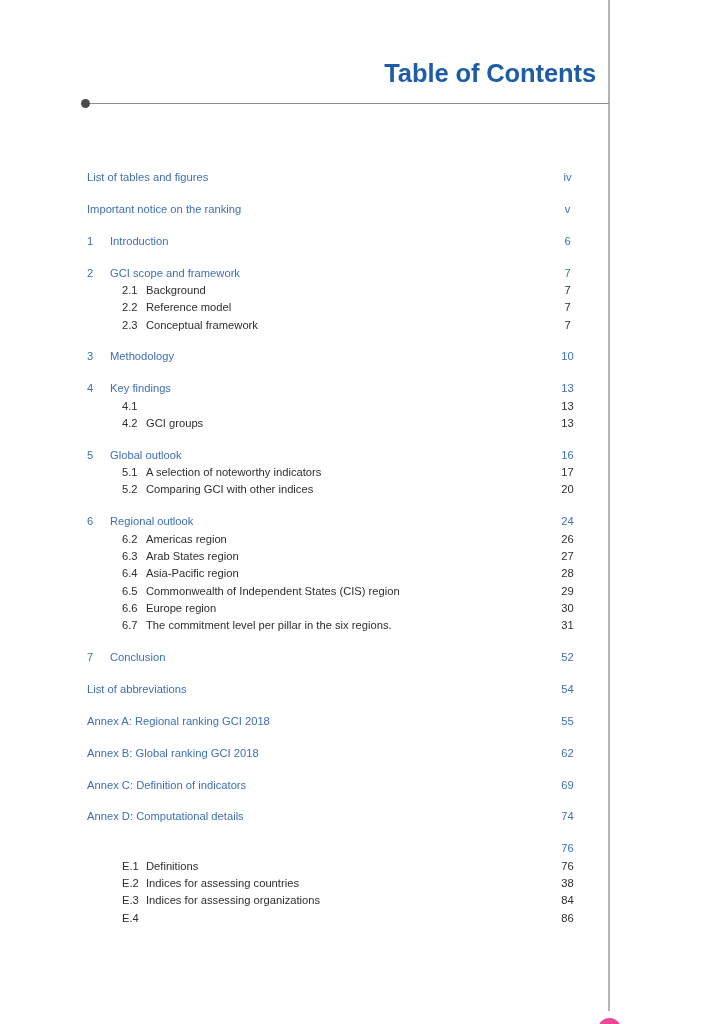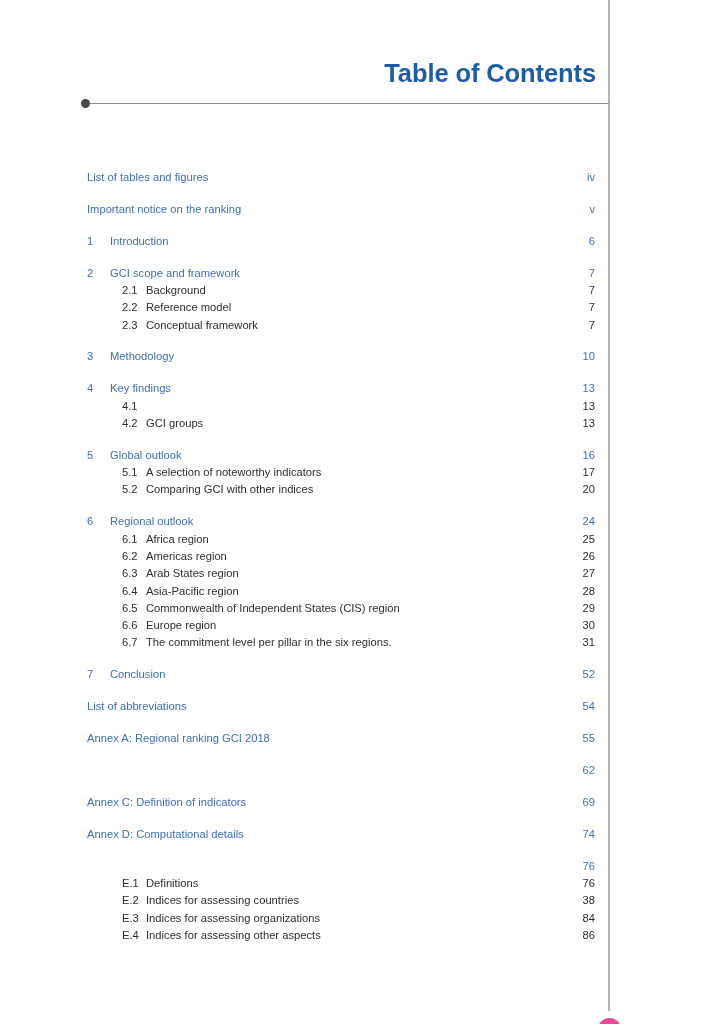--- a/index.html
+++ b/index.html
@@ -81,21 +81,21 @@
   }
   .row .label {
     position: absolute;
     top: 0;
   }
   .row .page {
     position: absolute;
     left: 540px;
     width: 55px;
     top: 0;
-    text-align: right;
+    text-align: center;
   }
 
   
   .row.level1 {
     font-size: 11.2px;
     color: #3f6fb5;
     height: 17.3px;
   }
   .row.level1 .label { left: 110px; }
   .row.level1.noindex .label { left: 87px; }
@@ -225,25 +225,20 @@
       </div>
     </div>
     <div class="gap-small"></div>
     <div class="toc-block">
       <div class="row level1">
         <span class="num">6</span>
         <span class="label">Regional outlook</span>
         <span class="page">24</span>
       </div>
       <div class="row level2">
-        <span class="num">6.1</span>
-        <span class="label">Africa region</span>
-        <span class="page">25</span>
-      </div>
-      <div class="row level2">
         <span class="num">6.2</span>
         <span class="label">Americas region</span>
         <span class="page">26</span>
       </div>
       <div class="row level2">
         <span class="num">6.3</span>
         <span class="label">Arab States region</span>
         <span class="page">27</span>
       </div>
       <div class="row level2">
@@ -285,20 +280,21 @@
     <div class="gap-small"></div>
     <div class="toc-block">
       <div class="row level1 noindex">
         <span class="label">Annex A: Regional ranking GCI 2018</span>
         <span class="page">55</span>
       </div>
     </div>
     <div class="gap-small"></div>
     <div class="toc-block">
       <div class="row level1 noindex">
+        <span class="label">Annex B: Global ranking GCI 2018</span>
         <span class="page">62</span>
       </div>
     </div>
     <div class="gap-small"></div>
     <div class="toc-block">
       <div class="row level1 noindex">
         <span class="label">Annex C: Definition of indicators</span>
         <span class="page">69</span>
       </div>
     </div>
@@ -324,19 +320,18 @@
         <span class="label">Indices for assessing countries</span>
         <span class="page">38</span>
       </div>
       <div class="row level2">
         <span class="num">E.3</span>
         <span class="label">Indices for assessing organizations</span>
         <span class="page">84</span>
       </div>
       <div class="row level2">
         <span class="num">E.4</span>
-        <span class="label">Indices for assessing other aspects</span>
         <span class="page">86</span>
       </div>
     </div>
   </div>
 
 <div class="folio">iii</div>
 
 </body></html>

